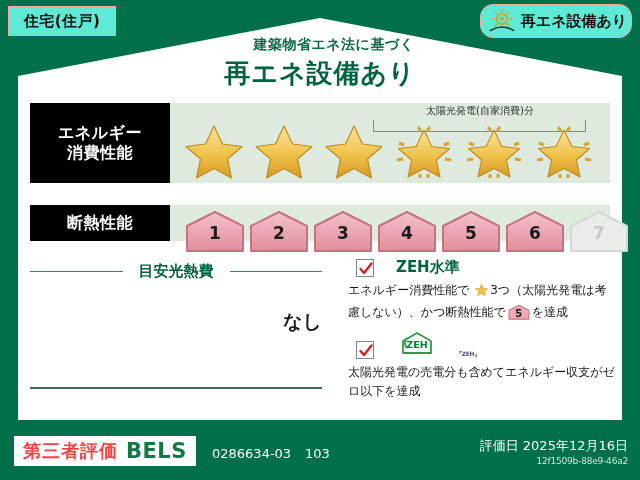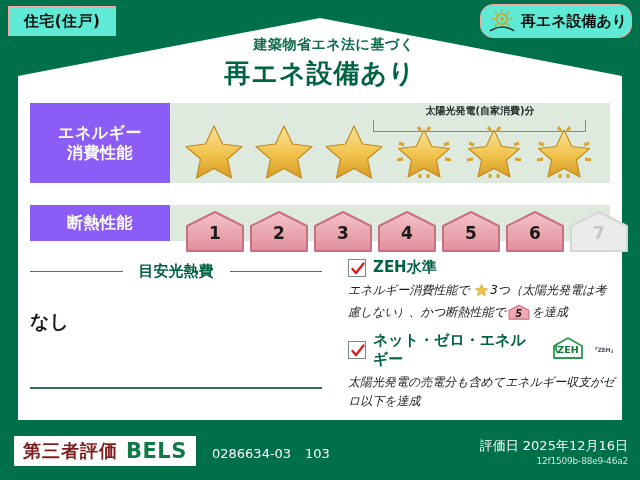--- a/index.html
+++ b/index.html
@@ -70,21 +70,21 @@
     color: #006341; letter-spacing: 1px;
     margin-top: 2px;
   }
 
   
   .row { position: absolute; display: flex; align-items: stretch; }
   #row-energy { left: 30px; top: 103px; width: 580px; height: 80px; }
   #row-insul  { left: 30px; top: 205px; width: 580px; height: 36px; }
 
   .row-label {
-    background: #8b5cf6;
+    background: #000000;
     color: #fff;
     font-weight: bold;
     display: flex;
     flex-direction: column;
     align-items: center;
     justify-content: center;
     font-size: 16px;
     line-height: 1.25;
     flex: 0 0 140px;
     letter-spacing: 0.5px;
@@ -119,21 +119,21 @@
     content: ""; position: absolute;
     left: 0; right: 0; bottom: 0;
     border-bottom: 1px solid #7d8d84;
   }
   #solar-caption {
     position: absolute;
     left: 190px; top: 1px;
     width: 240px;
     text-align: center;
     font-size: 10px;
-    font-weight: bold;
+    font-weight: normal;
     color: #20302a;
   }
 
   
   #houses-wrap {
     position: absolute;
     left: 14px; top: 4px;
     display: flex;
     align-items: flex-end;
     gap: 2px;
@@ -153,69 +153,68 @@
 
   
   #cost-block { position: absolute; left: 30px; top: 262px; width: 292px; }
   #cost-head {
     display: flex; align-items: center; gap: 16px;
     color: #006341; font-weight: bold; font-size: 15px;
   }
   #cost-head .rule { flex: 1 1 auto; height: 1px; background: #4a7a66; }
   #cost-value {
     margin-top: 28px;
-    text-align: left;
+    text-align: right;
     font-size: 19px;
     font-weight: bold;
     color: #1b1b1b;
   }
   #cost-rule-bottom {
     position: absolute; left: 30px; top: 387px;
     width: 292px; height: 2px; background: #3b6b57;
   }
 
   
   #claims { position: absolute; left: 348px; top: 258px; width: 268px; }
   .claim { margin-bottom: 10px; }
   .claim-head {
-    display: flex; align-items: center; gap: 7px;
-    font-size: 15px; font-weight: bold; color: #006341;
+    display: flex; align-items: flex-end; gap: 22px;
+    font-size: 15px; font-weight: bold; color: #006341; margin-left: 8px;
   }
   .checkbox {
     width: 18px; height: 18px;
     border: 1px solid #7b8a83;
     background: #fff;
     position: relative;
     flex: 0 0 18px;
   }
   .checkbox svg { position: absolute; left: 1px; top: 1px; }
   .claim-body {
     margin-top: 4px;
     font-size: 12px;
     line-height: 1.55;
     color: #1b1b1b;
-    font-style: italic;
   }
   .inline-star { display: inline-block; vertical-align: -3px; margin: 0 1px; }
   .inline-house { display: inline-block; vertical-align: -4px; margin: 0 2px; position: relative; width: 22px; height: 16px; }
   .inline-house span {
     position: absolute; left: 0; top: 2px; width: 22px;
     text-align: center; font-size: 10px; font-weight: bold; color: #1a1a1a;
   }
   #zeh-logo { display: inline-block; vertical-align: -7px; margin-left: 4px; }
   #zeh-tm { font-size: 6px; color: #556; vertical-align: -2px; letter-spacing: -0.3px; }
 
   
   #footer { position: absolute; left: 0; bottom: 0; width: 640px; height: 56px; }
   #bels-tag {
     position: absolute; left: 14px; top: 12px;
     background: #fff; padding: 3px 9px;
     display: flex; align-items: center; gap: 8px;
   }
-  #bels-jp { font-size: 18px; font-weight: bold; color: #7f1d1d; letter-spacing: 1px; }
+  #bels-jp { font-size: 18px; font-weight: bold; color: #ef4444; letter-spacing: 1px; }
   #bels-en { font-size: 21px; font-weight: bold; color: #0f7a46; letter-spacing: 0.5px; }
   #bels-id {
     position: absolute; left: 212px; top: 22px;
     font-size: 13px; color: #ffffff;
   }
   #bels-no {
     position: absolute; left: 305px; top: 22px;
     font-size: 13px; color: #ffffff;
   }
   #eval-date {
@@ -444,21 +443,20 @@
       </div>
     </div>
 
     <div class="claim">
       <div class="claim-head">
         <span class="checkbox">
           <svg width="16" height="16" viewBox="0 0 16 16">
             <path d="M2.5,8 L6,12 L13.5,2.5" fill="none" stroke="#d32020" stroke-width="2.4" stroke-linecap="round" stroke-linejoin="round"></path>
           </svg>
         </span>
-        <span>ネット・ゼロ・エネルギー</span>
         <span id="zeh-logo">
           <svg width="34" height="24" viewBox="0 0 34 24">
             <polygon points="17,2 31,10 31,22 3,22 3,10" fill="none" stroke="#2f9a4e" stroke-width="1.8" stroke-linejoin="round"></polygon>
             <path d="M7,7 A7,7 0 0,0 7,17" fill="none" stroke="#2f9a4e" stroke-width="1.8"></path>
             <text x="17" y="17" font-size="9.5" font-weight="bold" fill="#117a3a" text-anchor="middle" font-family="DejaVu Sans, sans-serif">ZEH</text>
           </svg>
         </span>
         <span id="zeh-tm">『ZEH』</span>
       </div>
       <div class="claim-body">太陽光発電の売電分も含めてエネルギー収支がゼロ以下を達成</div>

